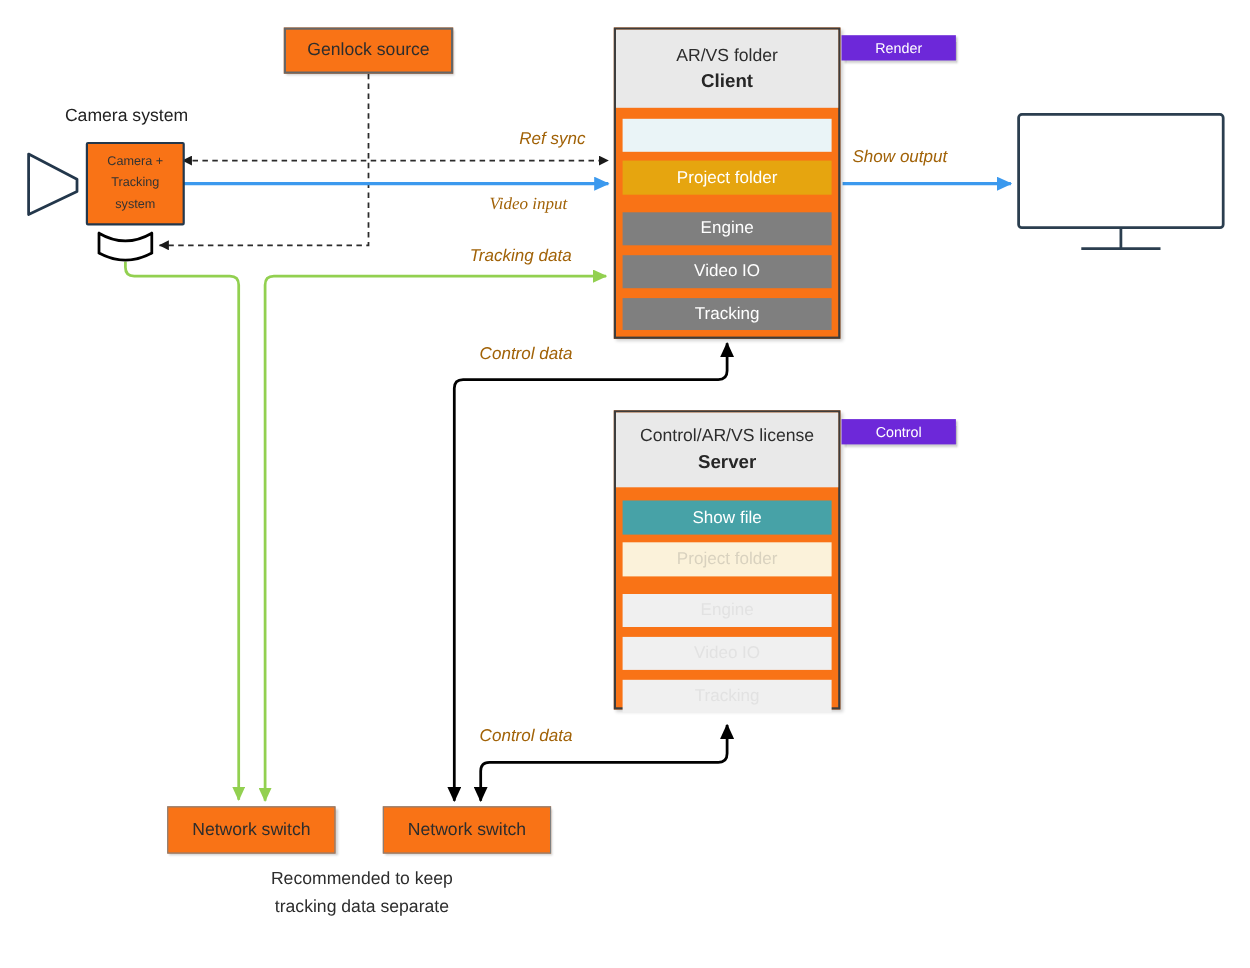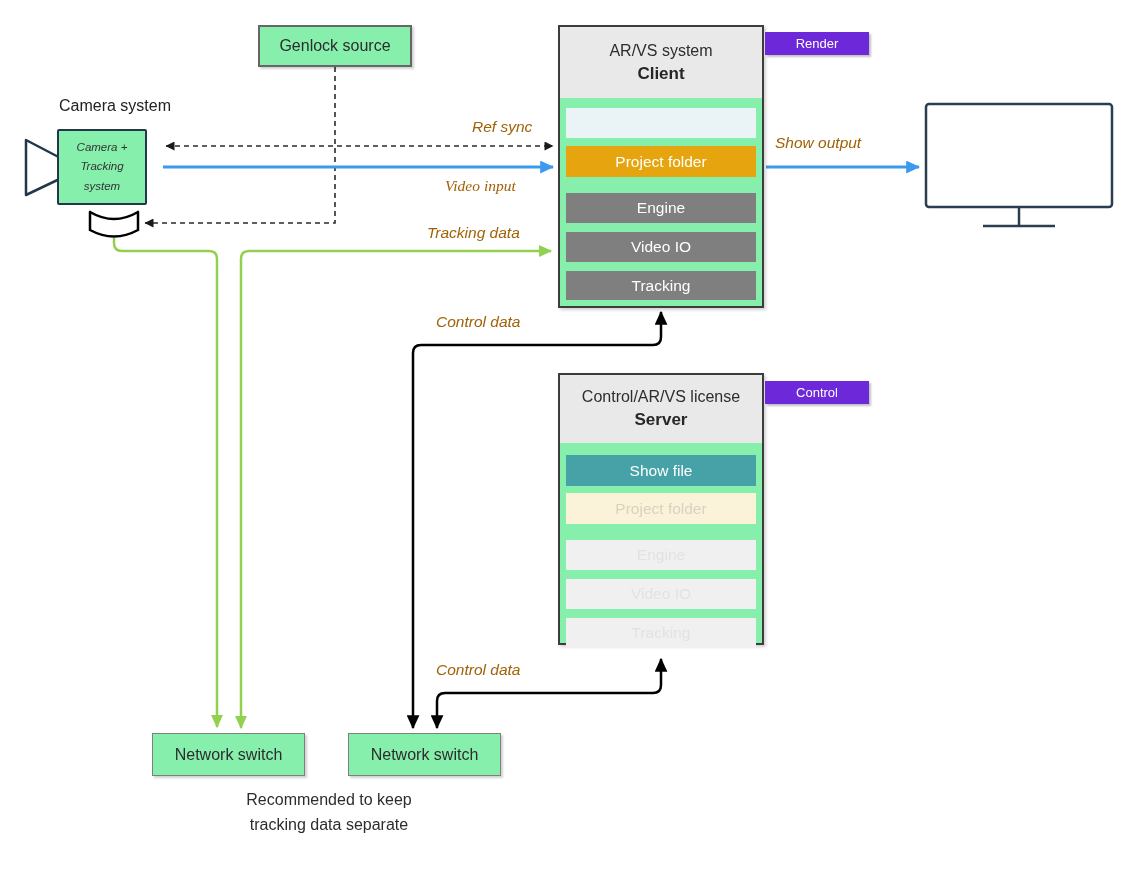--- a/index.html
+++ b/index.html
@@ -1,21 +1,21 @@
 <!DOCTYPE html>
 <html><head>
 <meta charset="utf-8">
 <style>
   html,body{margin:0;padding:0;background:#ffffff;}
   #canvas{
     position:relative;width:1136px;height:880px;background:#ffffff;overflow:hidden;
     font-family:"Liberation Sans","DejaVu Sans",sans-serif;color:#2d2d2d;
   }
   #wires{position:absolute;left:0;top:0;z-index:1;}
-  .node{position:absolute;z-index:2;box-sizing:border-box;background:#86efac;}
+  .node{position:absolute;z-index:2;box-sizing:border-box;background:#f97316;}
   .simple-box{
     border:2px solid #666666;display:flex;align-items:center;justify-content:center;
     font-size:16px;color:#2d2d2d;box-shadow:2px 2px 2px rgba(0,0,0,0.18);
   }
   .switch-box{border:1.5px solid #7f7f7f;font-size:16px;}
   .stack-box{
     border:2px solid #3d3d3d;box-shadow:2px 2px 3px rgba(0,0,0,0.18);
   }
   .stack-header{
     position:absolute;left:0;top:0;width:100%;background:#e9e9e9;
@@ -96,31 +96,31 @@
     <path d="M 90 212 V 230 Q 114 243 138 230 V 212 M 90 212 Q 114 226 138 212" fill="#ffffff" stroke="#000000" stroke-width="2.5" stroke-linecap="round"></path>
 
     <g>
       <rect x="926" y="104" width="186" height="103" rx="3" fill="#ffffff" stroke="#2b3e4f" stroke-width="2.5"></rect>
       <line x1="1019" y1="207" x2="1019" y2="226" stroke="#2b3e4f" stroke-width="2.5"></line>
       <line x1="983" y1="226" x2="1055" y2="226" stroke="#2b3e4f" stroke-width="2.5"></line>
     </g>
   </svg>
 
   <div class="plain-label" style="left:35px;top:97px;width:160px;text-align:center;">Camera system</div>
-  <div class="node camera-body" style="left:57px;top:129px;width:90px;height:76px;font-style:italic;">Camera +
+  <div class="node camera-body" style="left:78px;top:129px;width:90px;height:76px;">Camera +
 Tracking
 system</div>
 
   <div class="node simple-box" style="left:258px;top:25px;width:154px;height:42px;">
     <span>Genlock source</span>
   </div>
 
   <div class="node stack-box" style="left:558px;top:25px;width:206px;height:283px;">
     <div class="stack-header" style="height:71px;">
-      <span class="lic">AR/VS system</span>
+      <span class="lic">AR/VS folder</span>
       <span class="role">Client</span>
     </div>
     <div class="row ice" style="top:81px;height:30px;"></div>
     <div class="row amber" style="top:119px;height:31px;">Project folder</div>
     <div class="row gray" style="top:166px;height:30px;">Engine</div>
     <div class="row gray" style="top:205px;height:30px;">Video IO</div>
     <div class="row gray" style="top:244px;height:29px;">Tracking</div>
   </div>
   <div class="tag" style="left:765px;top:32px;">Render</div>
 

